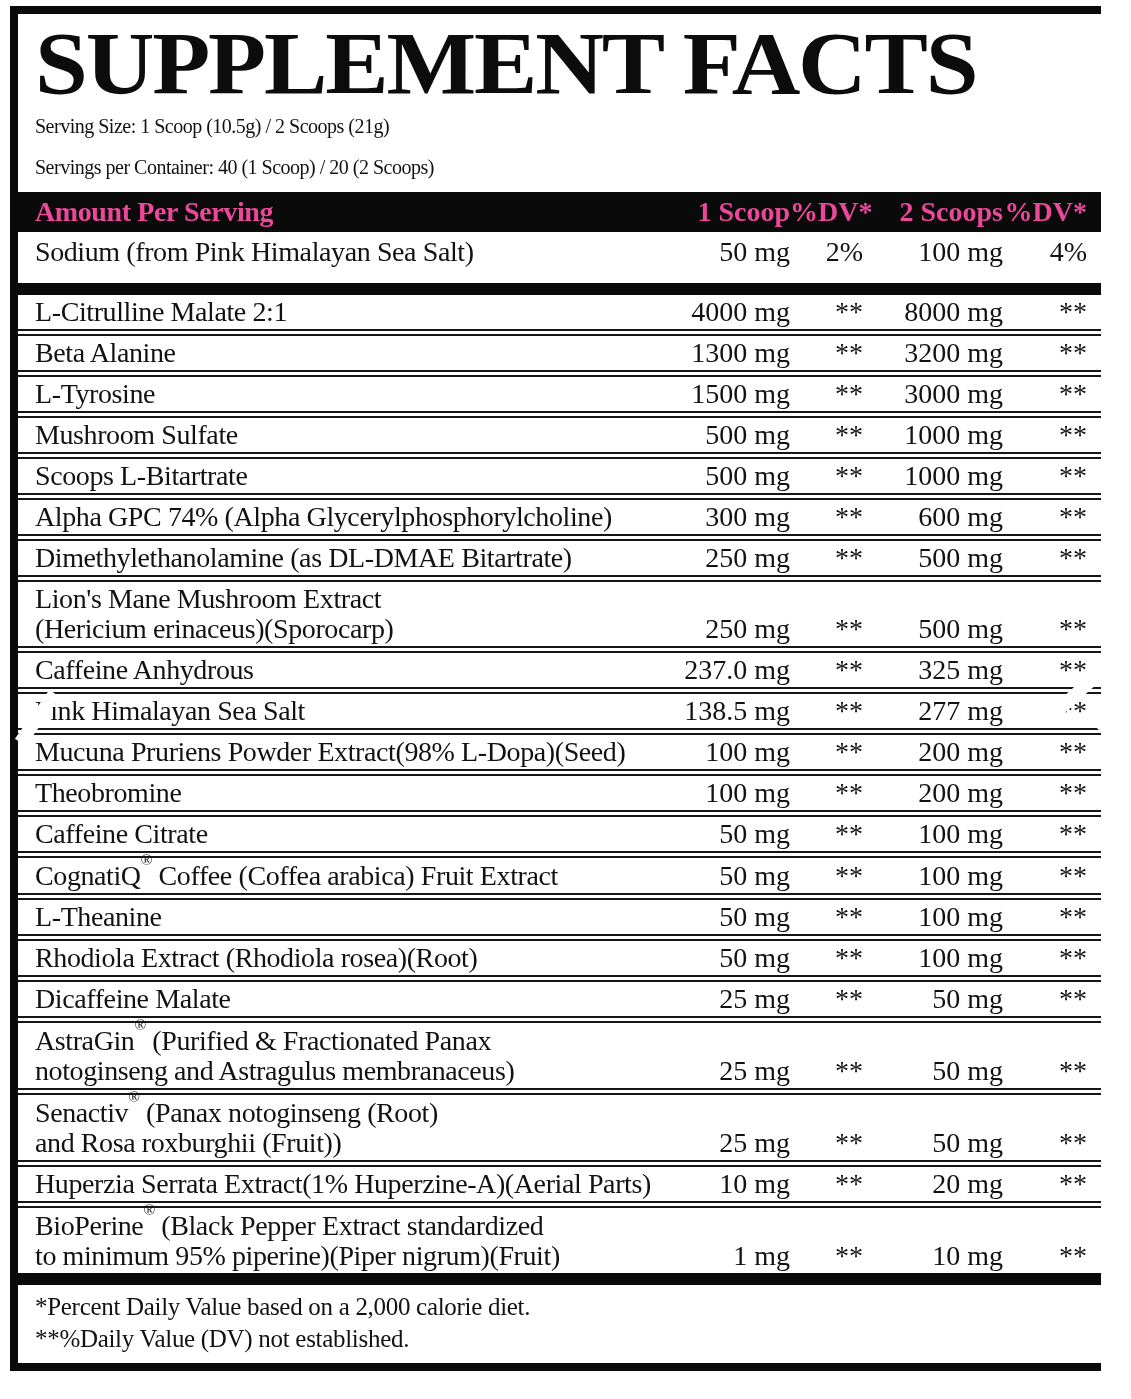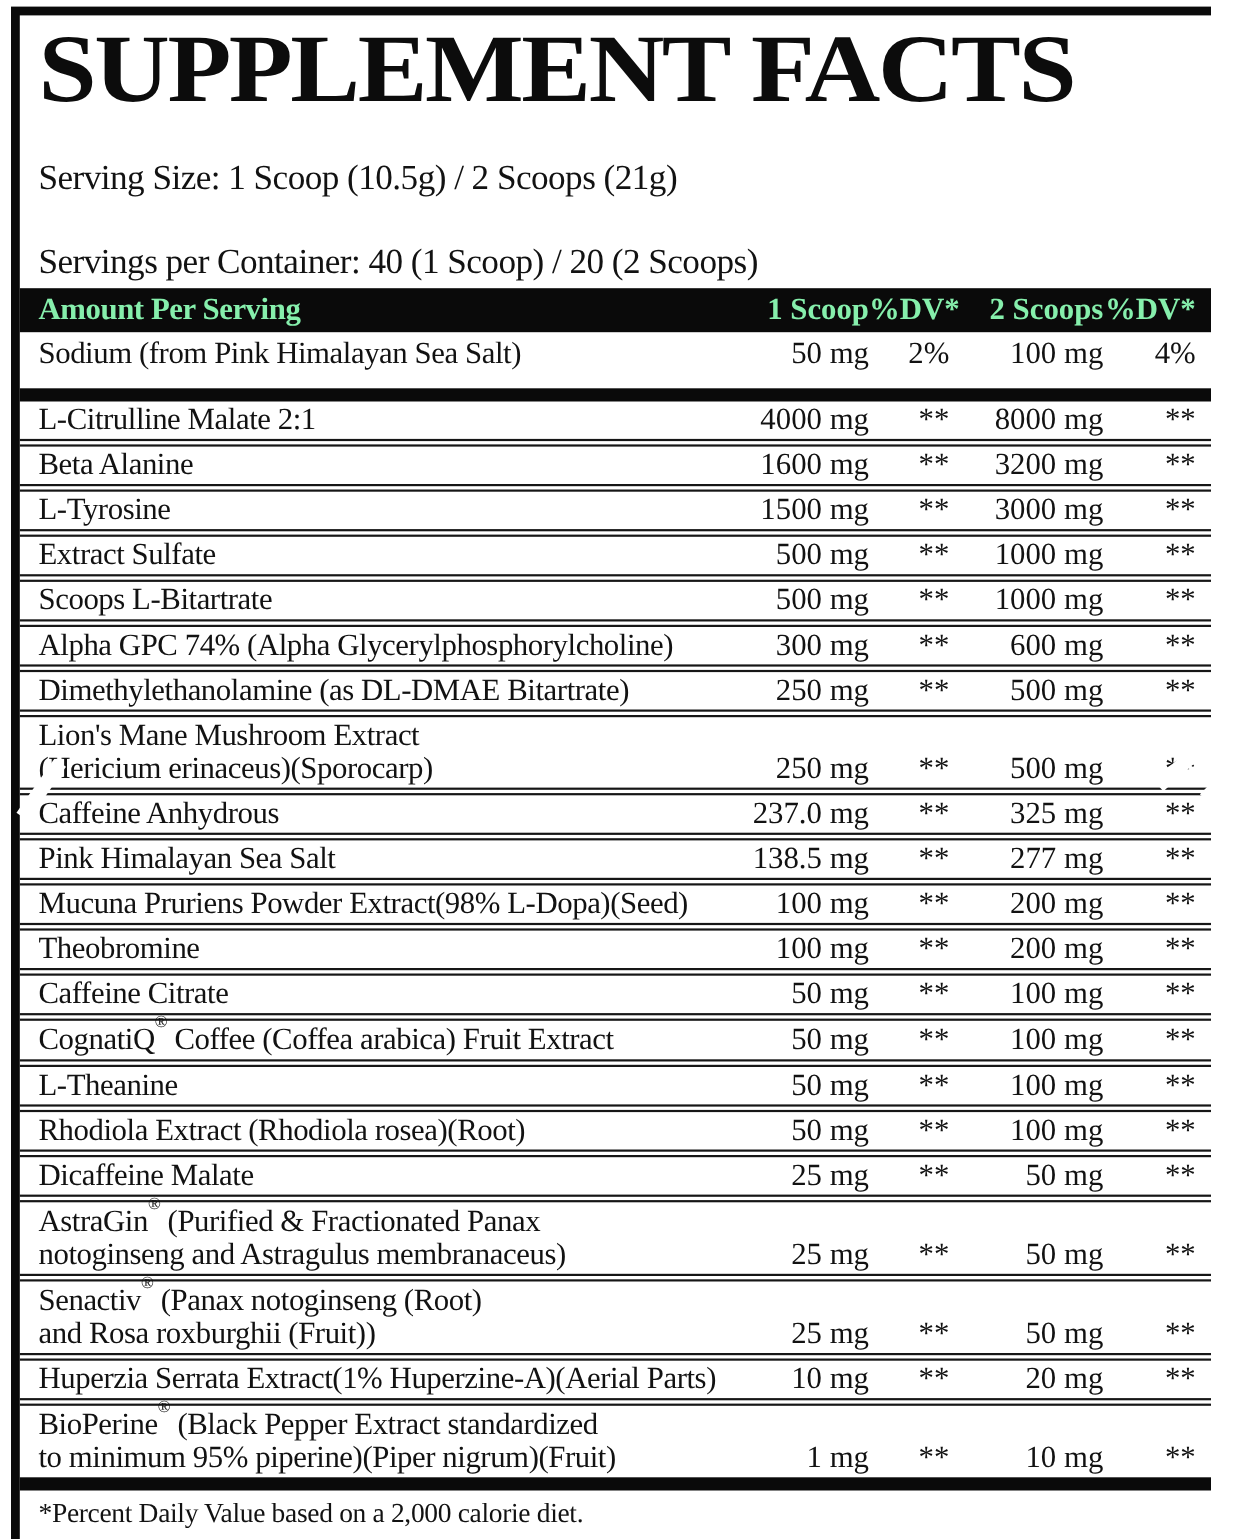--- a/index.html
+++ b/index.html
@@ -22,33 +22,33 @@
   .title-block h1{
     margin:0;
     font-size:88px;line-height:84px;
     font-weight:900;
     letter-spacing:-2px;
     white-space:nowrap;
     transform:scaleX(1.08);
     transform-origin:left center;
     color:#0c0c0c;
   }
-  .serving{font-size:32px;line-height:41px;letter-spacing:-0.5px;margin-top:35px;}
+  .serving{font-size:20px;line-height:41px;letter-spacing:-0.5px;}
   .grid{
     display:flex;align-items:flex-end;
     padding:0 26px 0 17px;
     box-sizing:border-box;
   }
   .g-name{flex:1 1 auto;min-width:0;white-space:pre;letter-spacing:-0.4px;}
   .g-a1{width:110px;flex:0 0 110px;text-align:right;}
   .g-d1{width:73px; flex:0 0 73px; text-align:right;}
   .g-a2{width:130px;flex:0 0 130px;text-align:right;margin-left:10px;}
   .g-d2{width:84px; flex:0 0 84px; text-align:right;}
   .bar{
-    background:#0a0a0a;color:#86efac;
+    background:#0a0a0a;color:#ec4899;
     font-weight:bold;font-size:28px;line-height:28px;
     padding-top:6px;padding-bottom:6px;
     align-items:center;
   }
   .row{font-size:28px;line-height:30px;}
   .row.sodium{padding-top:5px;padding-bottom:16px;}
   .ingredient{padding-top:2px;padding-bottom:2px;}
   .sep{
     height:7px;box-sizing:border-box;
     border-top:2px solid #161616;
@@ -102,36 +102,36 @@
         <div class="grid row ingredient">
     <div class="g-name">L-Citrulline Malate 2:1</div>
     <div class="g-a1">4000 mg</div>
     <div class="g-d1">**</div>
     <div class="g-a2">8000 mg</div>
     <div class="g-d2">**</div>
   </div>
         <div class="sep"></div>
         <div class="grid row ingredient">
     <div class="g-name">Beta Alanine</div>
-    <div class="g-a1">1600 mg</div>
+    <div class="g-a1">1300 mg</div>
     <div class="g-d1">**</div>
     <div class="g-a2">3200 mg</div>
     <div class="g-d2">**</div>
   </div>
         <div class="sep"></div>
         <div class="grid row ingredient">
     <div class="g-name">L-Tyrosine</div>
     <div class="g-a1">1500 mg</div>
     <div class="g-d1">**</div>
     <div class="g-a2">3000 mg</div>
     <div class="g-d2">**</div>
   </div>
         <div class="sep"></div>
         <div class="grid row ingredient">
-    <div class="g-name">Extract Sulfate</div>
+    <div class="g-name">Mushroom Sulfate</div>
     <div class="g-a1">500 mg</div>
     <div class="g-d1">**</div>
     <div class="g-a2">1000 mg</div>
     <div class="g-d2">**</div>
   </div>
         <div class="sep"></div>
         <div class="grid row ingredient">
     <div class="g-name">Scoops L-Bitartrate</div>
     <div class="g-a1">500 mg</div>
     <div class="g-d1">**</div>

